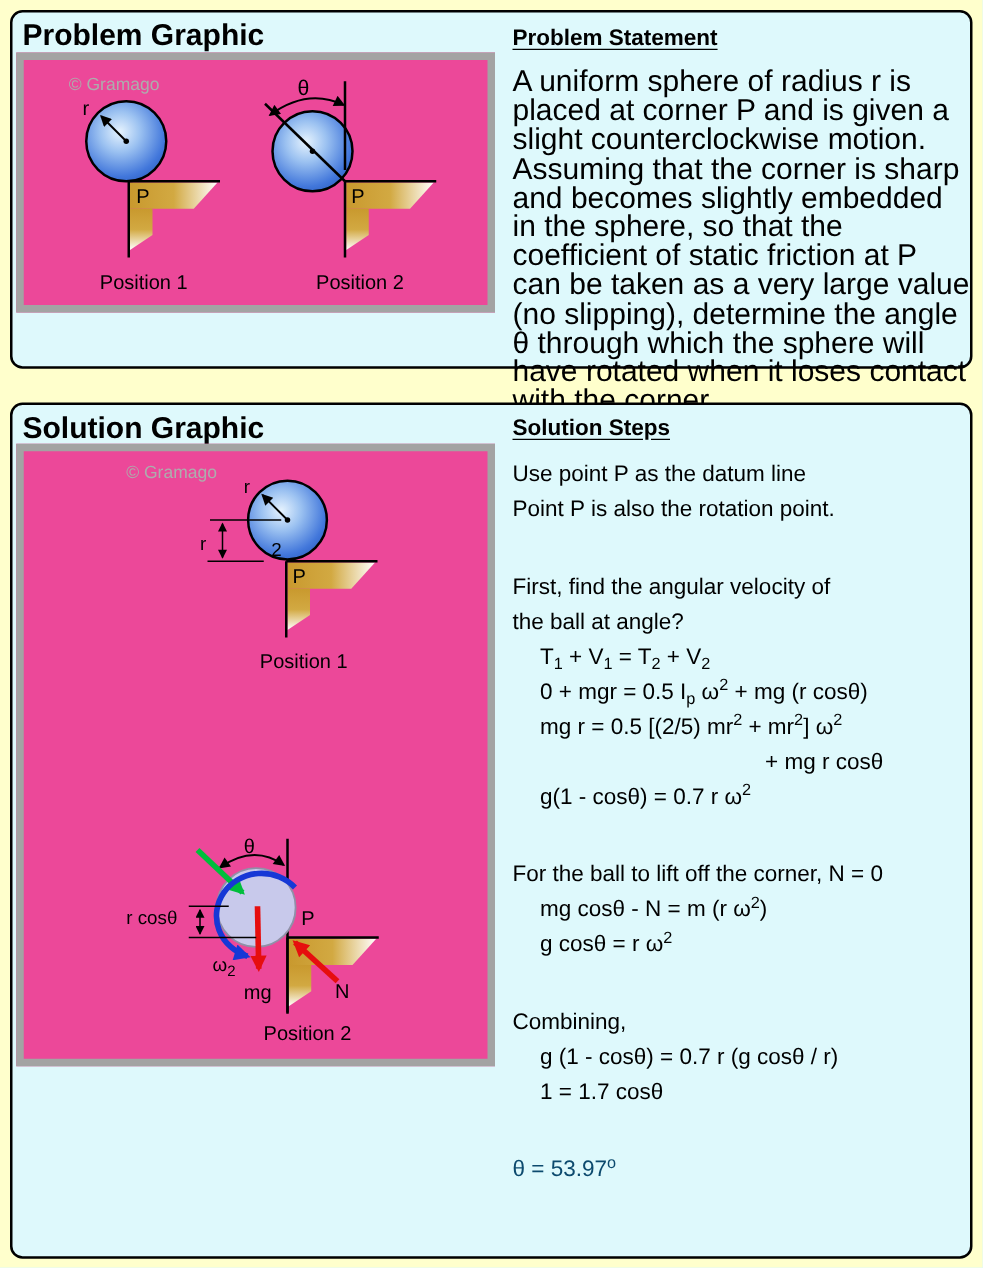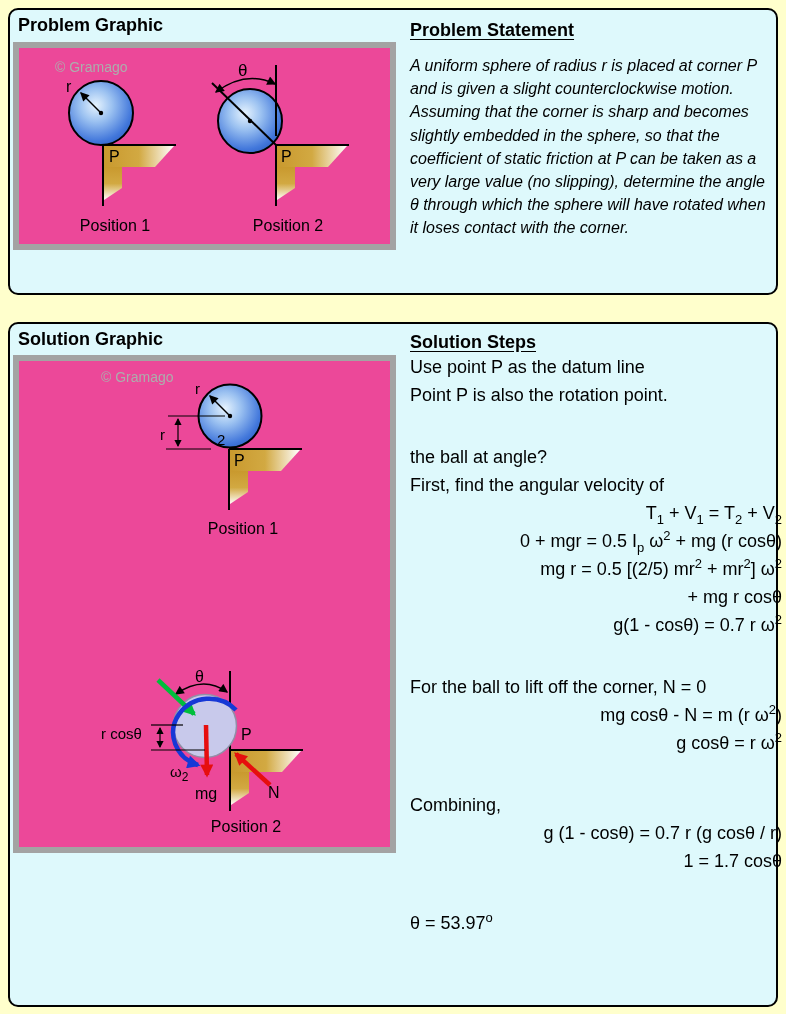--- a/index.html
+++ b/index.html
@@ -10,45 +10,45 @@
     color:#000;
   }
   .panel {
     position:absolute; left:8px; width:766px;
     background:#DEF9FC; border:2px solid #000; border-radius:10px;
   }
   #problem-panel { top:8px; height:283px; }
   #solution-panel { top:322px; height:681px; }
   .panel-title {
     position:absolute; left:8px; top:5px;
-    font-size:18px; font-weight:bold;
+    font-size:24px; font-weight:bold;
   }
   .graphic-box {
     position:absolute; left:3px;
     background:#ec4899; border:6px solid #a3a3a3;
   }
   #problem-box { top:32px; width:371px; height:196px; }
   #solution-box { top:31px; width:371px; height:486px; }
   .graphic-box svg { display:block; font-family:"Liberation Sans", sans-serif; }
   .right-col { position:absolute; left:400px; width:372px; }
   #problem-statement-col { top:10px; }
   #solution-steps-col { top:8px; }
   .col-heading {
     font-size:18px; font-weight:bold; text-decoration:underline;
     text-underline-offset:3px;
   }
   #statement-text {
     margin-top:13px; width:366px;
-    font-size:16px; line-height:23.2px;font-style:italic;
-  }
-  #steps-container { font-size:18px; }
+    font-size:24px; line-height:23.2px;
+  }
+  #steps-container { margin-top:12px; font-size:18px; }
   .step { height:28px; line-height:28px; white-space:pre; }
   .step.blank { height:34px; }
-  .step.indent-1 { padding-left:22px;text-align:right; }
-  .step.indent-2 { padding-left:202px;text-align:right; }
+  .step.indent-1 { padding-left:22px; }
+  .step.indent-2 { padding-left:202px; }
   sub { font-size:13px; line-height:0; }
   sup { font-size:13px; line-height:0; }
   .wm { fill:#ADADAD; font-size:14px; }
   text { fill:#000; }
 </style>
 </head>
 <body>
 
 <div class="panel" id="problem-panel">
   <div class="panel-title">Problem Graphic</div>
@@ -196,32 +196,32 @@
       </g>
     </svg>
   </div>
 
   <div class="right-col" id="solution-steps-col">
     <div class="col-heading">Solution Steps</div>
     <div id="steps-container">
         <div class="step indent-0">Use point P as the datum line</div>
         <div class="step indent-0">Point P is also the rotation point.</div>
         <div class="step blank"></div>
+        <div class="step indent-0">First, find the angular velocity of</div>
         <div class="step indent-0">the ball at angle?</div>
-        <div class="step indent-0">First, find the angular velocity of</div>
         <div class="step indent-1">T<sub>1</sub> + V<sub>1</sub> = T<sub>2</sub> + V<sub>2</sub></div>
         <div class="step indent-1">0 + mgr = 0.5 I<sub>p</sub> ω<sup>2</sup> + mg (r cosθ)</div>
         <div class="step indent-1">mg r = 0.5 [(2/5) mr<sup>2</sup> + mr<sup>2</sup>] ω<sup>2</sup></div>
         <div class="step indent-2">+ mg r cosθ</div>
         <div class="step indent-1">g(1 - cosθ) = 0.7 r ω<sup>2</sup></div>
         <div class="step blank"></div>
         <div class="step indent-0">For the ball to lift off the corner, N = 0</div>
         <div class="step indent-1">mg cosθ - N = m (r ω<sup>2</sup>)</div>
         <div class="step indent-1">g cosθ = r ω<sup>2</sup></div>
         <div class="step blank"></div>
         <div class="step indent-0">Combining,</div>
         <div class="step indent-1">g (1 - cosθ) = 0.7 r (g cosθ / r)</div>
         <div class="step indent-1">1 = 1.7 cosθ</div>
         <div class="step blank"></div>
-        <div class="step indent-0" style="color: #000000;">θ = 53.97<sup>o</sup></div>
+        <div class="step indent-0" style="color: #0c4a6e;">θ = 53.97<sup>o</sup></div>
       </div>
   </div>
 </div>
 
 </body></html>

